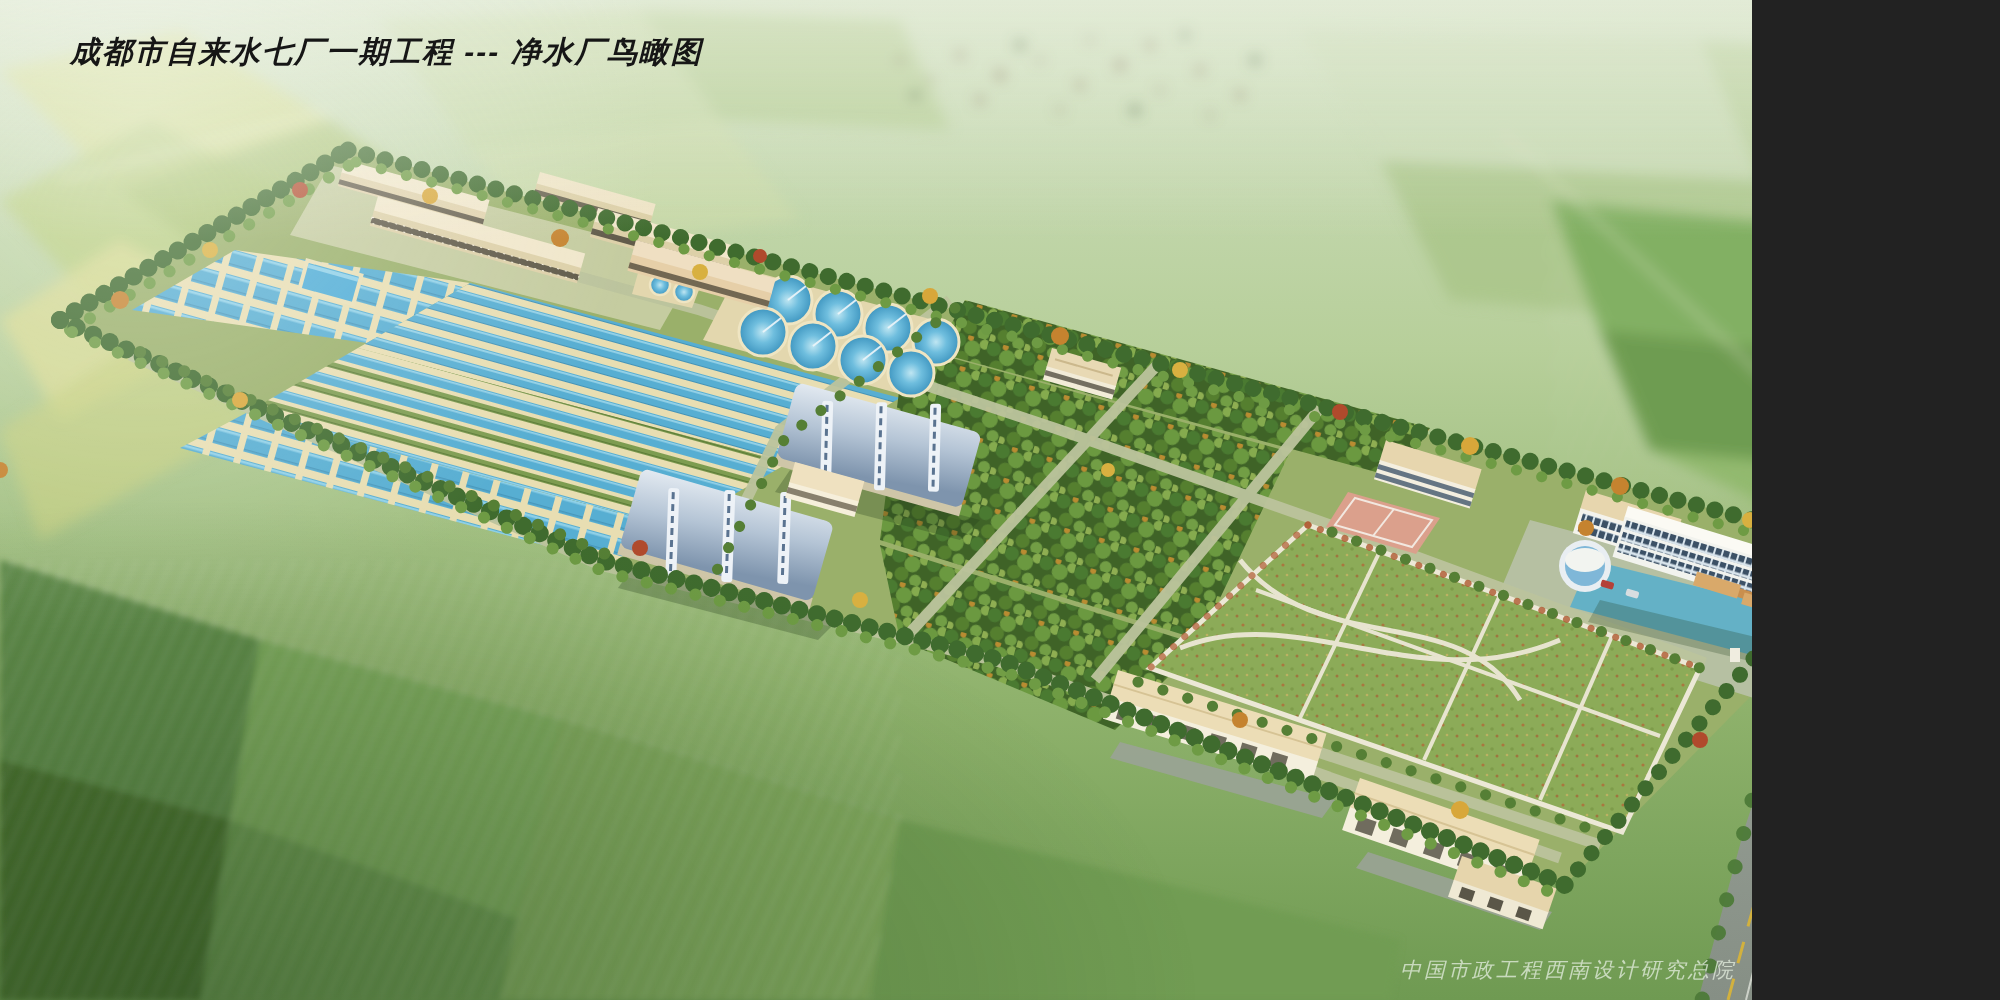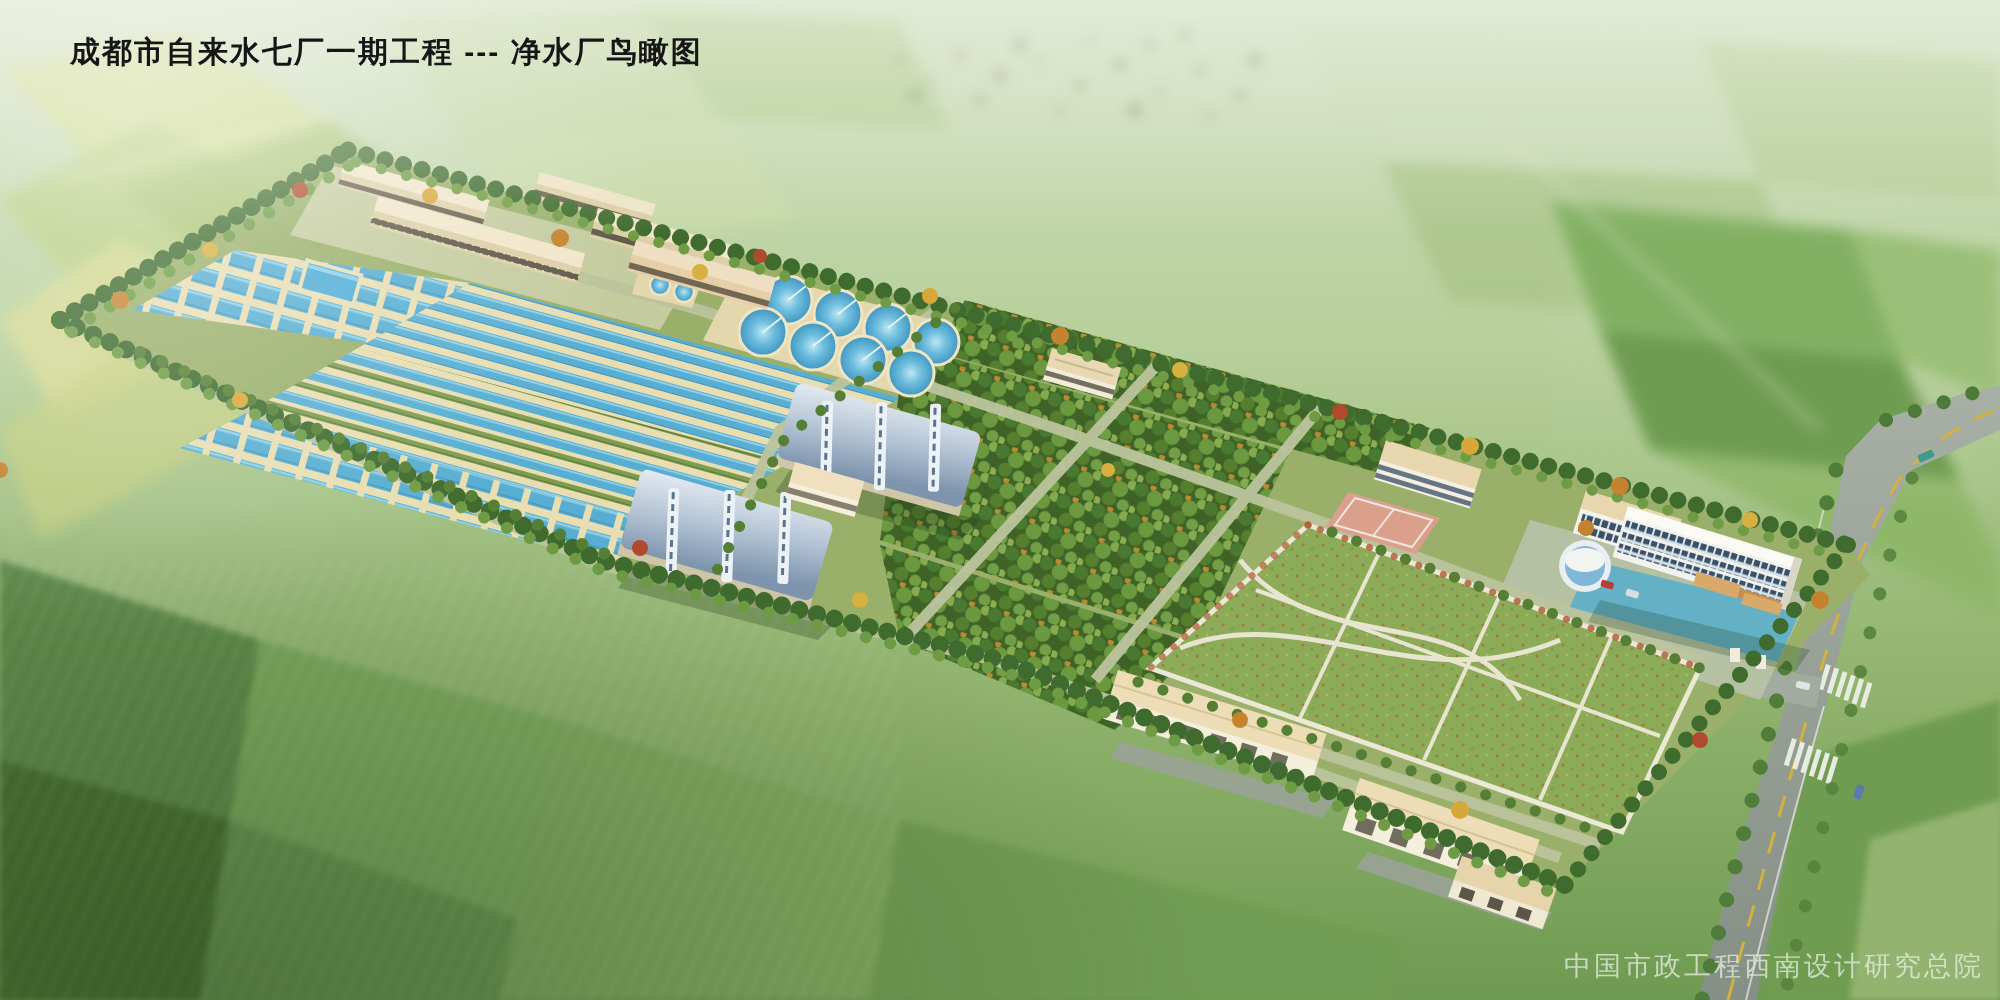--- a/index.html
+++ b/index.html
@@ -1,21 +1,21 @@
 <!DOCTYPE html>
 <html><head>
 <meta charset="utf-8">
 <style>
   html,body{margin:0;padding:0;background:#222;}
-  #stage{position:relative;width:2000px;height:1000px;overflow:hidden;
-         font-family:"Liberation Sans","DejaVu Sans",sans-serif;background:#bcd3a6;}
+  #stage{position:relative;width:1752px;height:1000px;overflow:hidden;
+         font-family:"Liberation Sans","DejaVu Sans",sans-serif;background:#bcd3a6;font-style:italic;}
   #stage svg{position:absolute;left:0;top:0;}
   .overlay-text{position:absolute;white-space:nowrap;}
   #title{left:70px;top:32px;font-size:30px;font-weight:600;color:#161616;letter-spacing:2px;}
-  #credit{right:16px;bottom:16px;font-size:27px;font-weight:400;color:rgba(226,236,221,0.78);letter-spacing:3px;}
+  #credit{right:16px;bottom:16px;font-size:21px;font-weight:400;color:rgba(226,236,221,0.78);letter-spacing:3px;}
 </style>
 </head>
 <body>
 
 <div id="stage">
 <svg width="2000" height="1000" viewBox="0 0 2000 1000">
 <defs>
   <linearGradient id="bgG" x1="0" y1="0" x2="0" y2="1">
     <stop offset="0" stop-color="#cfdfc0"></stop>
           <stop offset="0.35" stop-color="#b7cf9a"></stop>

